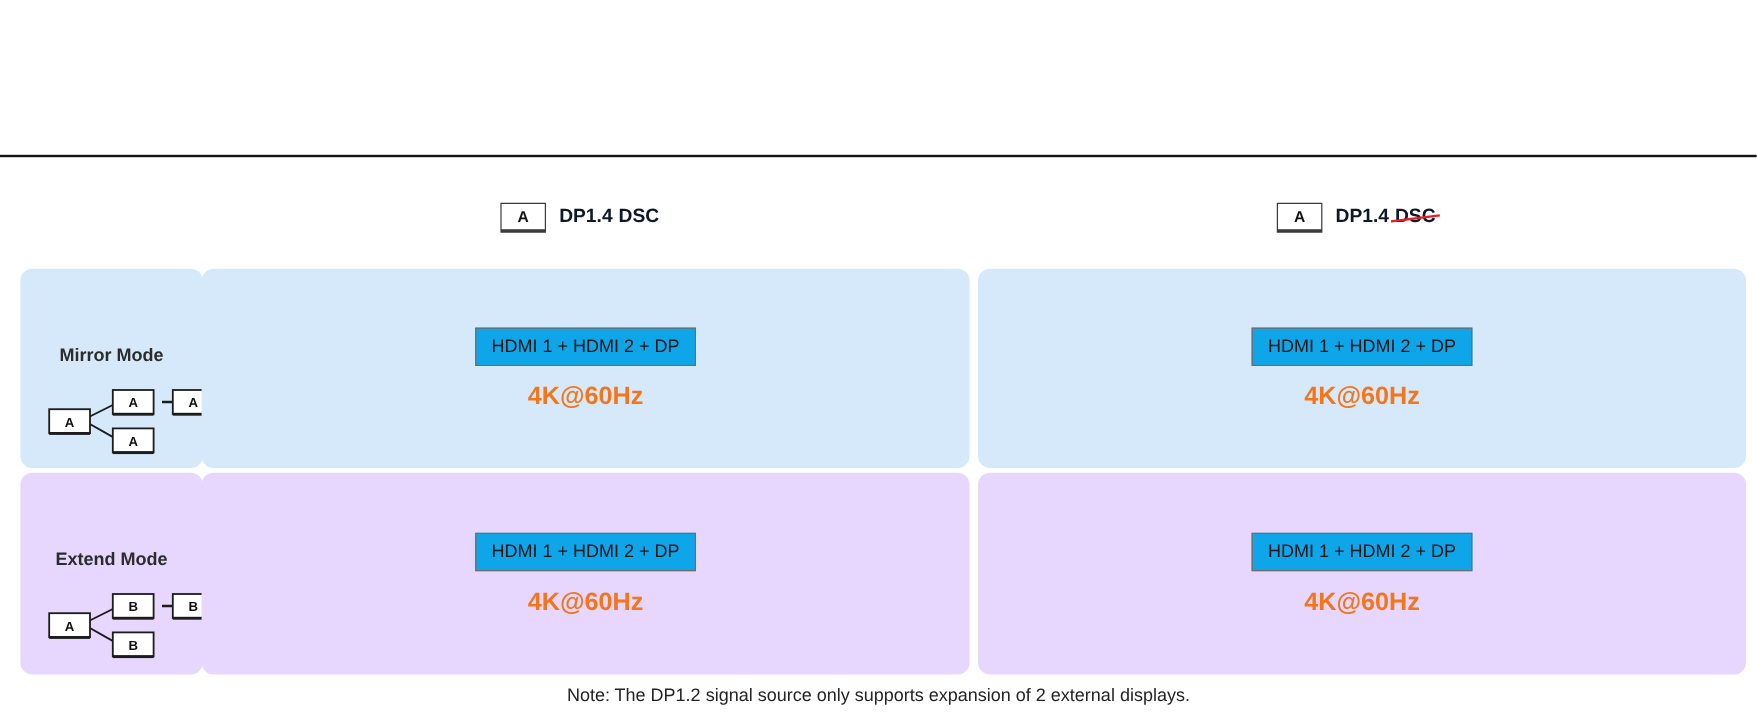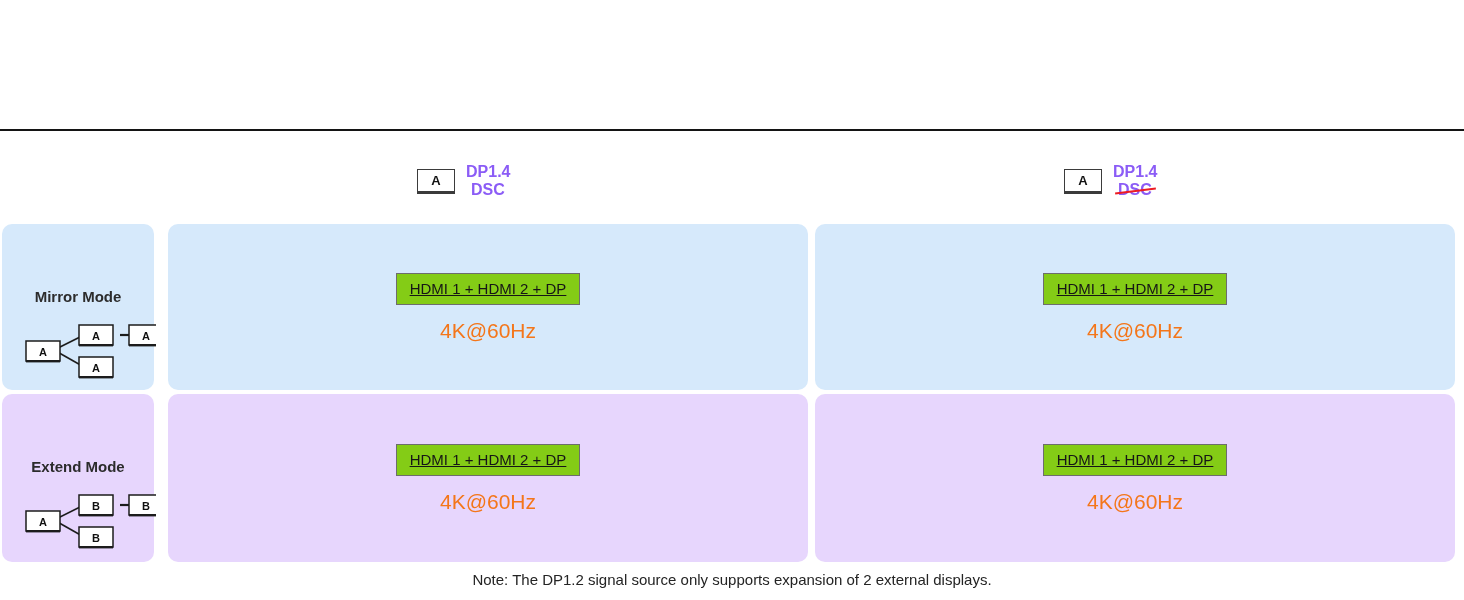--- a/index.html
+++ b/index.html
@@ -81,26 +81,25 @@
     justify-content: center;
     font-size: 13px;
     font-weight: bold;
     color: #131313;
     line-height: 1;
     flex: none;
   }
   .col-header-label {
     font-size: 16px;
     font-weight: bold;
-    color: #8b5cf6;
+    color: #0f172a;
     white-space: nowrap;
     display: flex;
-    align-items: flex-start;
+    align-items: flex-end;
     gap: 0;
-    flex-direction: column;
   }
   .strike-dsc {
     position: relative;
     margin-left: 2px;
   }
   .strike-dsc::after {
     content: "";
     position: absolute;
     left: -3px; right: -4px;
     top: 52%;
@@ -118,21 +117,21 @@
   }
   .row-mirror .mode-panel, .row-mirror .data-panel { background: #d6e9fb; }
   .row-extend .mode-panel, .row-extend .data-panel { background: #e7d6fd; }
 
   
   .row-mirror .mode-panel,
   .row-mirror .data-panel { top: 224px; height: 166px; }
   .row-extend .mode-panel,
   .row-extend .data-panel { top: 394px; height: 168px; padding-left: 16px; }
 
-  .mode-panel { left: 2px; width: 152px; }
+  .mode-panel { left: 17px; width: 152px; }
   .data-panel.col-1 { left: 168px; width: 640px; }
   .data-panel.col-2 { left: 815px; width: 640px; }
 
   .mode-label {
     position: absolute;
     left: 0; top: 64px;
     width: 152px;
     text-align: center;
     font-size: 15px;
     font-weight: bold;
@@ -152,32 +151,31 @@
     position: absolute;
     left: 0; top: 0;
     width: 100%; height: 100%;
     display: flex;
     flex-direction: column;
     align-items: center;
     justify-content: center;
     gap: 15px;
   }
   .port-chip {
-    background: #84cc16;
+    background: #0ea5e9;
     border: 1.6px solid #6d6d6d;
     padding: 7px 13px 8px;
     font-size: 15px;
     color: #161616;
     line-height: 1;
     white-space: nowrap;
-    text-decoration: underline;
   }
   .rate-label {
     font-size: 21px;
-    font-weight: normal;
+    font-weight: bold;
     color: #f4761a;
     line-height: 1;
     white-space: nowrap;
   }
 
   
   #footer-note {
     position: absolute;
     left: 0; top: 571px;
     width: 1464px;

